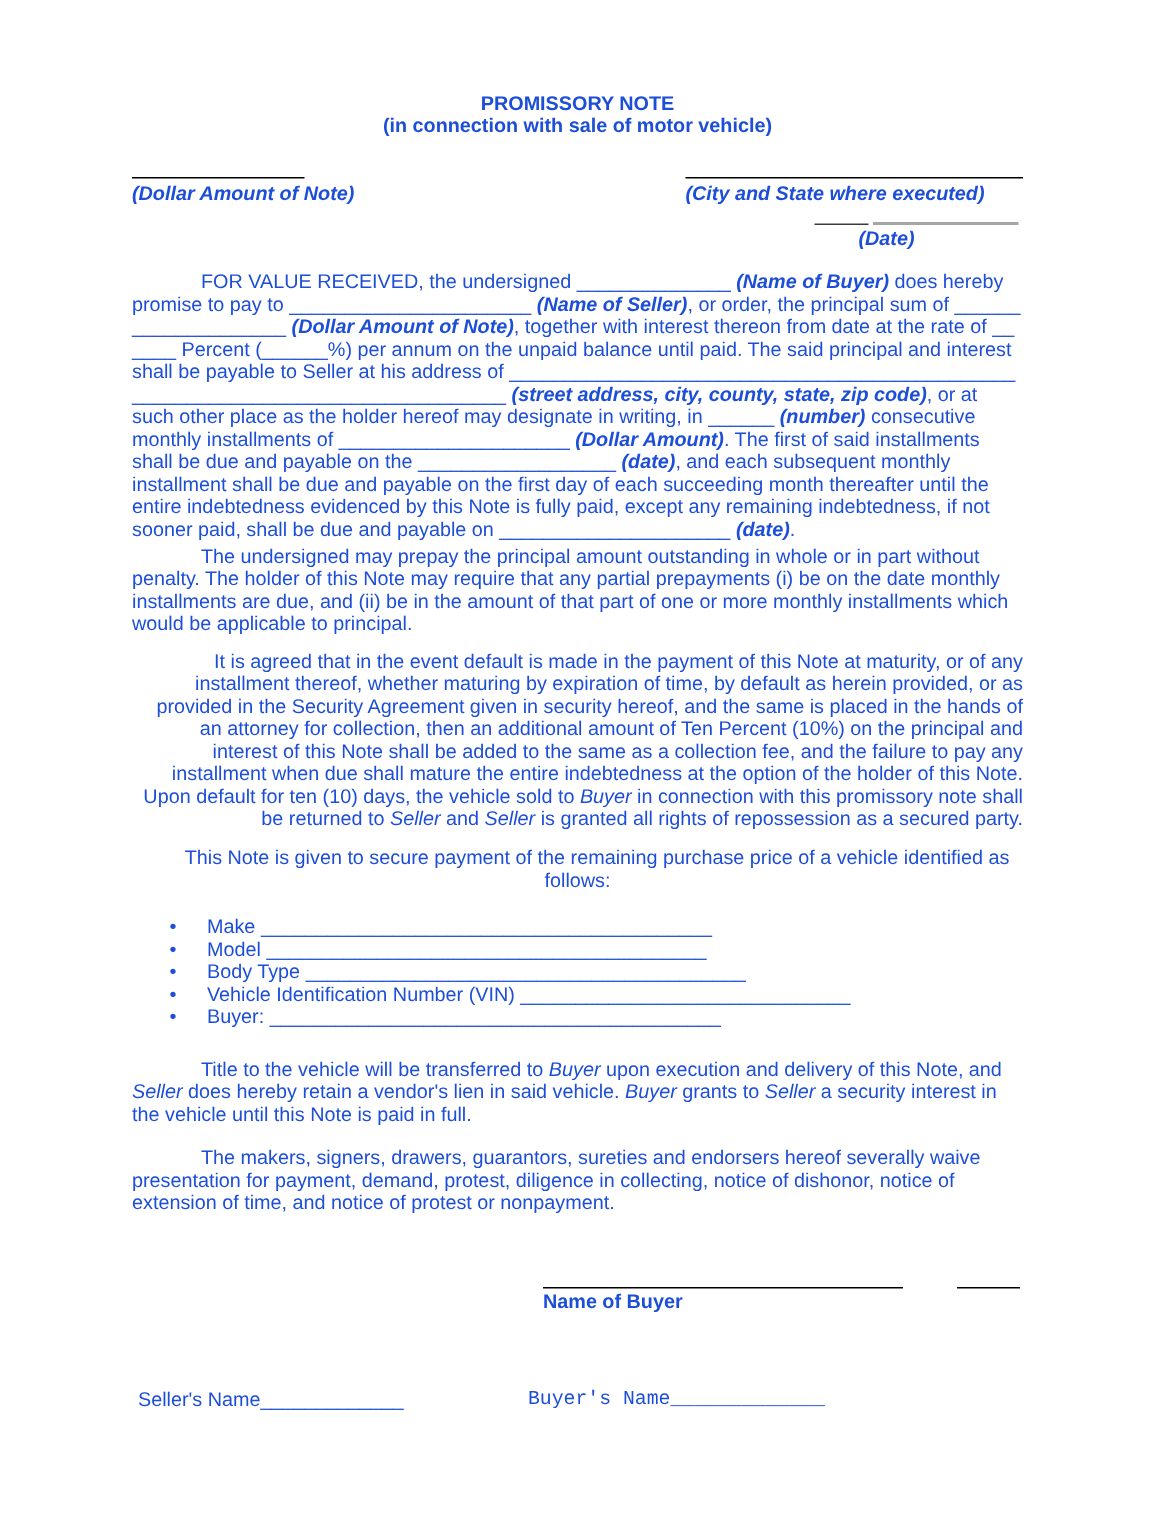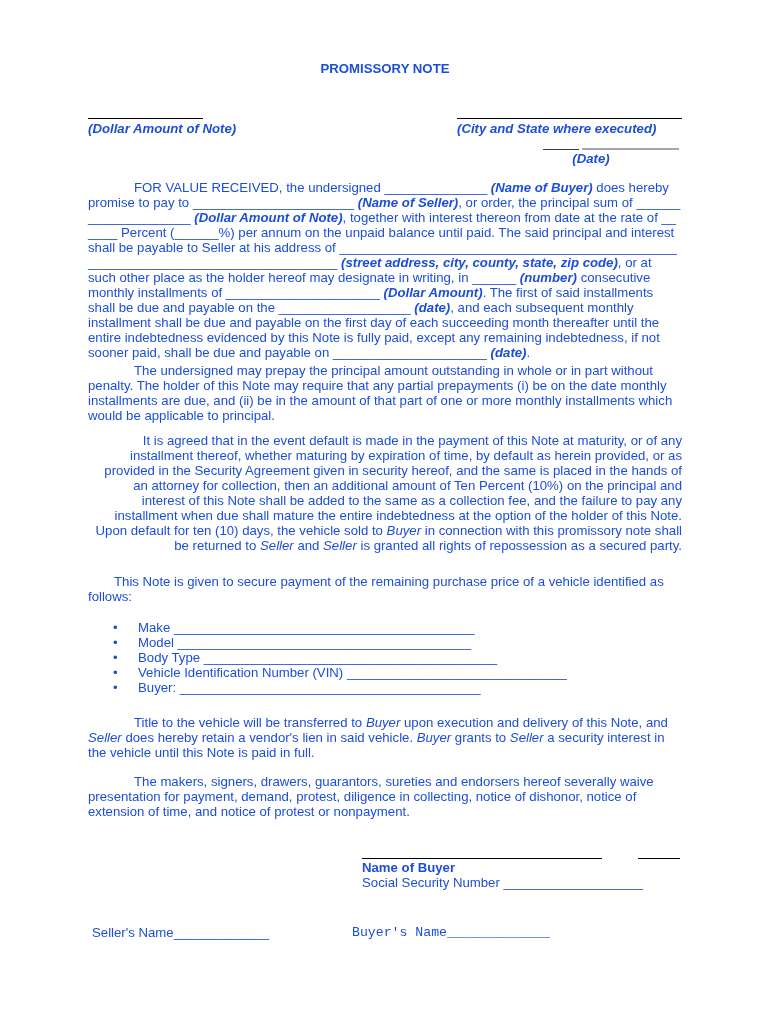--- a/index.html
+++ b/index.html
@@ -30,21 +30,21 @@
   .date-seg-black { position: absolute; left: 0; bottom: 0; width: 36px; border-bottom: 1px solid #3a3a3a; }
   .date-seg-gray  { position: absolute; left: 39px; bottom: 0; width: 97px; border-bottom: 2px solid #a6a6a6; }
   .label-date { left: 541px; top: 151px; width: 100px; text-align: center; }
 
   .body-flow { position: absolute; left: 88px; top: 180px; width: 594px; }
   .para { margin: 0; }
   .indent-tab { text-indent: 46px; }
   .indent-sm  { text-indent: 26px; }
   .p2 { margin-top: 3px; }
   .p3 { margin-top: 10px; text-align: right; }
-  .p4 { margin-top: 21px; }
+  .p4 { margin-top: 11px; text-align: center; }
   .bullets { margin-top: 16px; }
   .p5 { margin-top: 20px; }
   .p6 { margin-top: 14px; }
 
   .seg-bi { font-weight: bold; font-style: italic; }
   .seg-i  { font-style: italic; }
   .seg-u, .blank { word-break: break-all; }
 
   .bullet-row { position: relative; padding-left: 50px; }
   .bullet-marker { position: absolute; left: 25px; top: 0; }
@@ -56,20 +56,21 @@
   .footer-seller { position: absolute; left: 92px;  top: 925px; }
   .footer-buyer  { position: absolute; left: 352px; top: 925px; font-family: Liberation Mono, monospace; }
 </style>
 </head>
 <body>
 
 <div class="page">
 
   <div class="doc-title">
     <div>PROMISSORY NOTE</div>
+    <div>(in connection with sale of motor vehicle)</div>
   </div>
 
   <div class="hline line-dollar"></div>
   <div class="hlabel label-dollar">(Dollar Amount of Note)</div>
 
   <div class="hline line-city"></div>
   <div class="hlabel label-city">(City and State where executed)</div>
 
   <div class="date-wrap">
     <div class="date-seg-black"></div>
@@ -111,24 +112,20 @@
       </div>
     </div>
 
     <p class="para indent-tab p5"><span>Title to the vehicle will be transferred to </span><span class="seg-i">Buyer</span><span> upon execution and delivery of this Note, and </span><span class="seg-i">Seller</span><span> does hereby retain a vendor's lien in said vehicle. </span><span class="seg-i">Buyer</span><span> grants to </span><span class="seg-i">Seller</span><span> a security interest in the vehicle until this Note is paid in full.</span></p>
     <p class="para indent-tab p6"><span>The makers, signers, drawers, guarantors, sureties and endorsers hereof severally waive presentation for payment, demand, protest, diligence in collecting, notice of dishonor, notice of extension of time, and notice of protest or nonpayment.</span></p>
   </div>
 
   <div class="hline sig-line-main"></div>
   <div class="hline sig-line-short"></div>
   <div class="sig-name">Name of Buyer</div>
-  <div class="sig-ssn">
-    <span>Social Security Number</span>
-    <span class="blank">___________________</span>
-  </div>
 
   <div class="footer-seller">
     <span>Seller's Name</span><span class="blank">_____________</span>
   </div>
   <div class="footer-buyer">
     <span>Buyer's Name</span><span class="blank">_____________</span>
   </div>
 
 </div>
 

